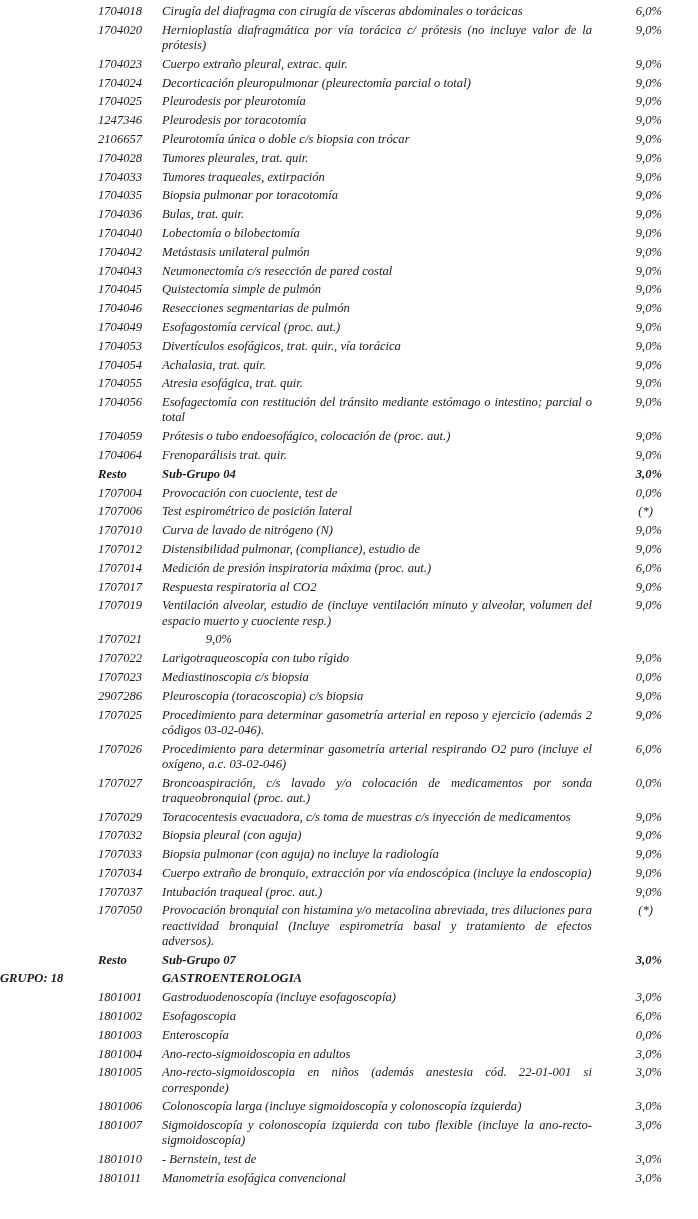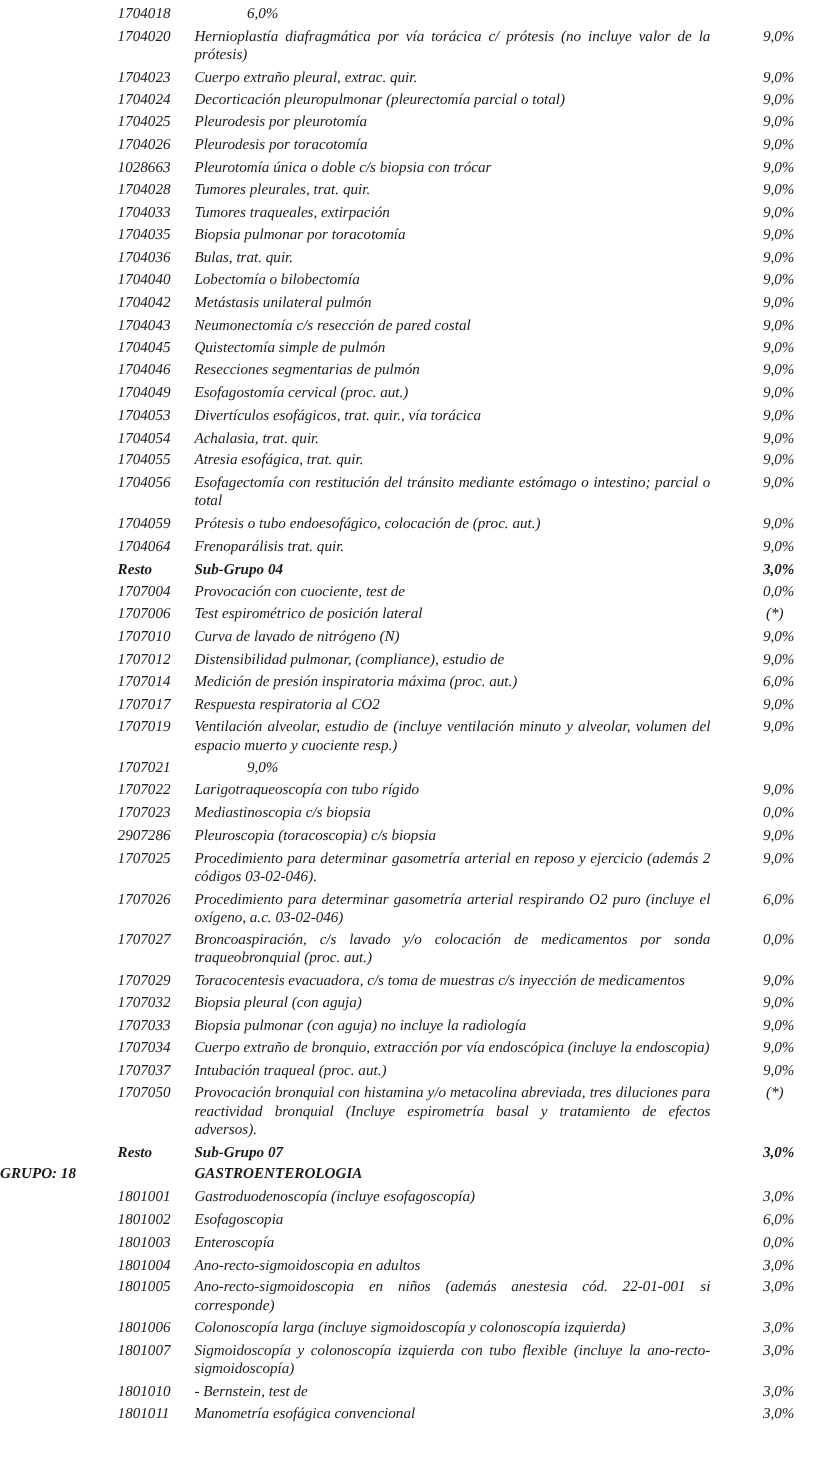--- a/index.html
+++ b/index.html
@@ -14,20 +14,21 @@
   .bold { font-weight: bold; }
   .star { padding-right: 9px; box-sizing: border-box; }
 </style>
 </head>
 <body>
 
 <div id="doc">
     <div class="row">
       <span class="grp"></span>
       <span class="code">1704018</span>
+      <span class="desc">Cirugía del diafragma con cirugía de vísceras abdominales o torácicas</span>
       <span class="pct">6,0%</span>
     </div>
     <div class="row">
       <span class="grp"></span>
       <span class="code">1704020</span>
       <span class="desc">Hernioplastía diafragmática por vía torácica c/ prótesis (no incluye valor de la prótesis)</span>
       <span class="pct">9,0%</span>
     </div>
     <div class="row">
       <span class="grp"></span>
@@ -42,27 +43,27 @@
       <span class="pct">9,0%</span>
     </div>
     <div class="row">
       <span class="grp"></span>
       <span class="code">1704025</span>
       <span class="desc">Pleurodesis por pleurotomía</span>
       <span class="pct">9,0%</span>
     </div>
     <div class="row">
       <span class="grp"></span>
-      <span class="code">1704026</span>
+      <span class="code">1247346</span>
       <span class="desc">Pleurodesis por toracotomía</span>
       <span class="pct">9,0%</span>
     </div>
     <div class="row">
       <span class="grp"></span>
-      <span class="code">1028663</span>
+      <span class="code">2106657</span>
       <span class="desc">Pleurotomía única o doble c/s biopsia con trócar</span>
       <span class="pct">9,0%</span>
     </div>
     <div class="row">
       <span class="grp"></span>
       <span class="code">1704028</span>
       <span class="desc">Tumores pleurales, trat. quir.</span>
       <span class="pct">9,0%</span>
     </div>
     <div class="row">

